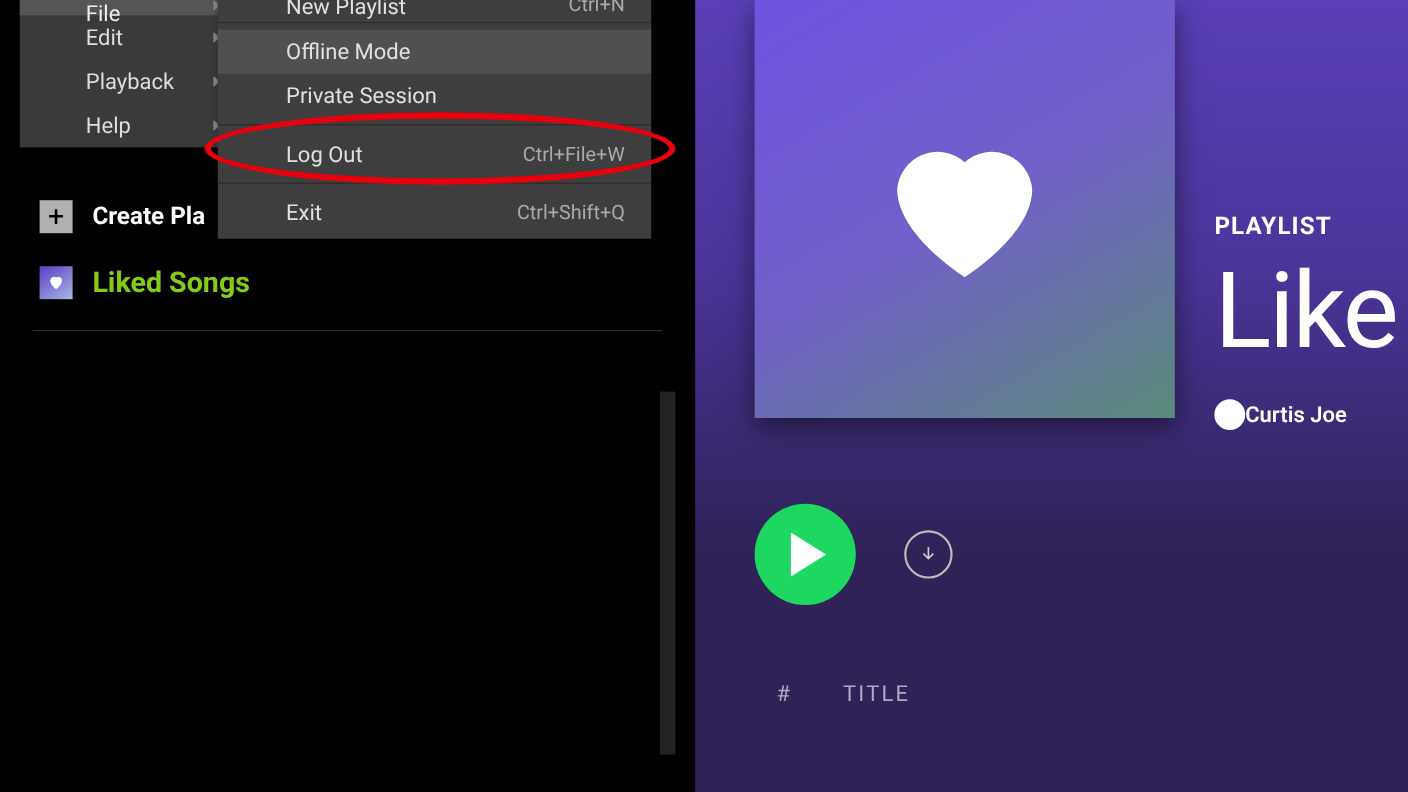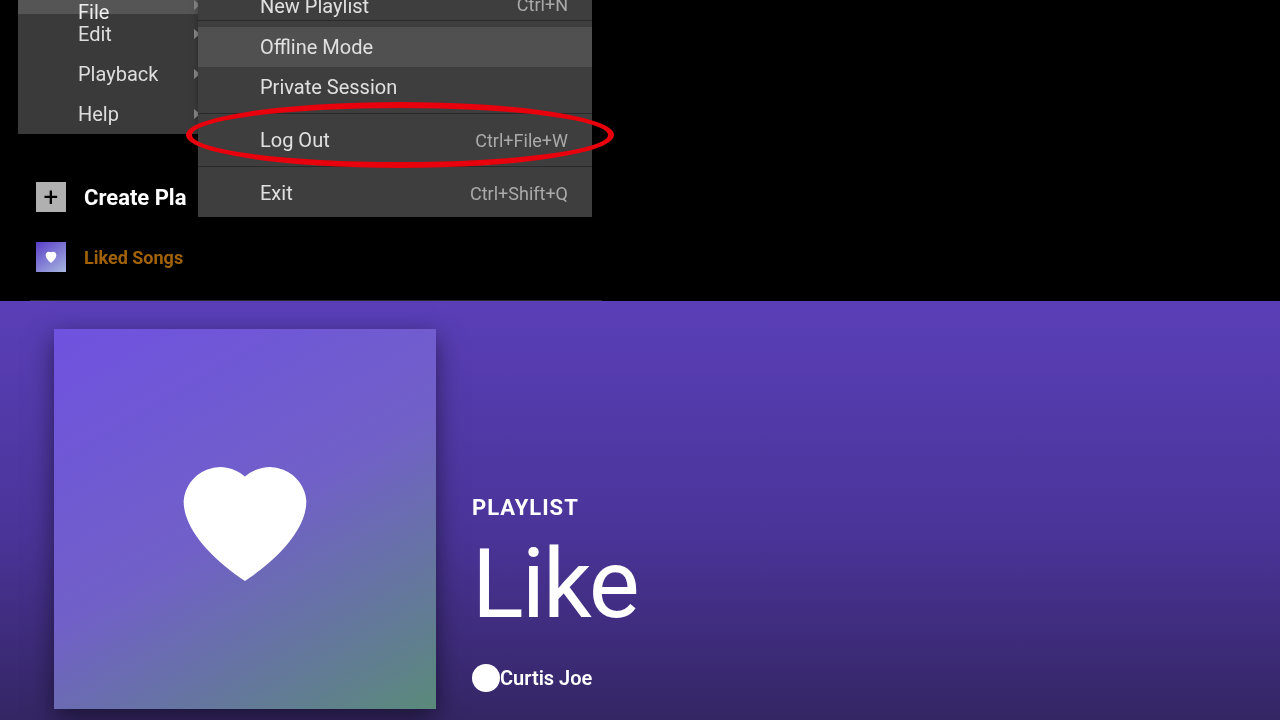--- a/index.html
+++ b/index.html
@@ -5,21 +5,21 @@
     * { margin: 0; padding: 0; box-sizing: border-box; }
     body {
       width: 1280px;
       height: 720px;
       background: #000;
       font-family: -apple-system, BlinkMacSystemFont, "Segoe UI", Roboto, sans-serif;
       color: #fff;
       overflow: hidden;
       position: relative;
     }
-    .main-container { display: flex; height: 100%; flex-direction: column; }
+    .main-container { display: flex; height: 100%; }
     .sidebar {
       width: 632px;
       background: #000;
       position: relative;
       flex-shrink: 0;
     }
     .menubar {
       background: #3a3a3a;
       width: 200px;
       margin-left: 18px;
@@ -94,39 +94,38 @@
       margin-left: 36px;
     }
     .heart-box {
       width: 30px; height: 30px;
       background: linear-gradient(145deg, #5a3ec8, #a8b8e0);
       display: flex;
       align-items: center;
       justify-content: center;
     }
     .heart-small { fill: #fff; width: 16px; height: 16px; }
-    .liked-label { font-size: 18px; font-weight: 700; color: #a16207; }
+    .liked-label { font-size: 26px; font-weight: 700; color: #84cc16; }
     .sidebar-divider {
       height: 1px;
       background: #2a2a2a;
       margin: 28px 30px 0 30px;
     }
     .scrollbar-track {
       position: absolute;
       right: 18px;
       top: 356px;
       width: 14px;
       height: 330px;
       background: #222;
     }
     .content-area {
       flex: 1;
       background: linear-gradient(180deg, #5a3fb8 0%, #4a3498 35%, #2e2256 70%);
       position: relative;
-      padding-top: 28px;
       padding-left: 54px;
     }
     .cover-art {
       width: 382px;
       height: 380px;
       background: linear-gradient(150deg, #6f52e0 0%, #7160c8 50%, #5a8a7a 100%);
       box-shadow: 0 8px 24px rgba(0,0,0,0.5);
       display: flex;
       align-items: center;
       justify-content: center;

